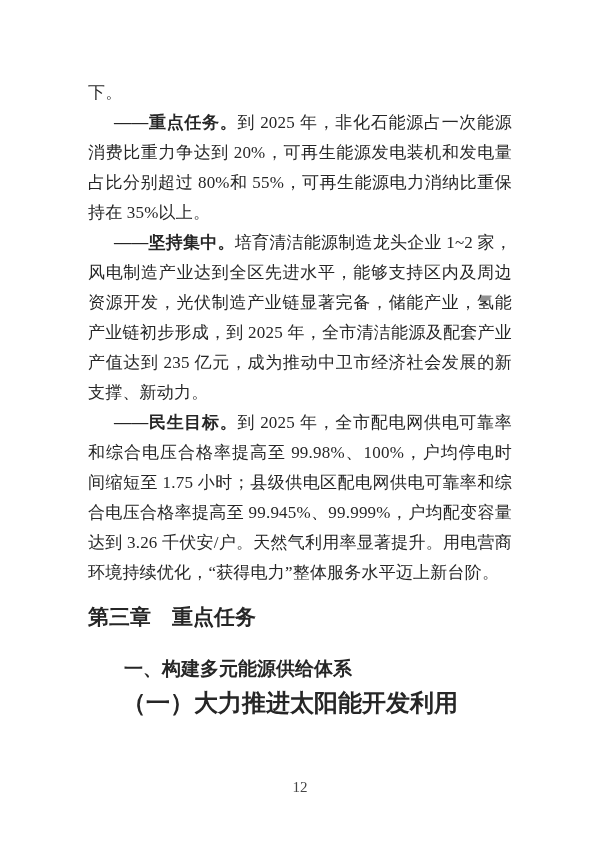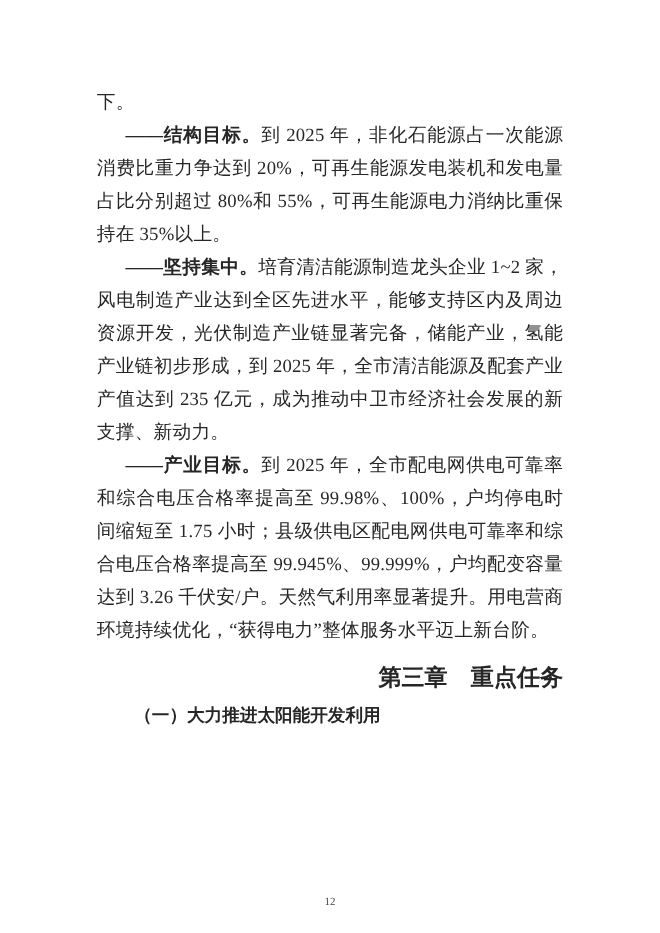--- a/index.html
+++ b/index.html
@@ -36,69 +36,70 @@
     text-indent: 36px;
   }
   .para-lead {
     font-weight: bold;
   }
   .chapter-heading {
     margin: 14px 0 0 0;
     font-size: 21px;
     line-height: 30px;
     font-weight: bold;
-    text-align: right;
+    text-align: left;
     font-family: "Liberation Sans", "DejaVu Sans", sans-serif;
   }
   .section-heading {
     margin: 22px 0 0 0;
     font-size: 19px;
     line-height: 30px;
     font-weight: bold;
     text-indent: 36px;
     font-family: "Liberation Sans", "DejaVu Sans", sans-serif;
   }
   .subsection-heading {
     margin: 4px 0 0 0;
-    font-size: 16px;
+    font-size: 24px;
     line-height: 30px;
     font-weight: bold;
     text-indent: 34px;
     font-family: "Liberation Serif", "DejaVu Serif", serif;
   }
   .first-body {
     margin-top: 4px;
   }
   .page-number {
     position: absolute;
     left: 0;
     right: 0;
-    top: 815px;
+    top: 779px;
     text-align: center;
-    font-size: 10px;
+    font-size: 15px;
     color: #444444;
     font-family: "Liberation Serif", "DejaVu Serif", serif;
   }
 </style>
 </head>
 <body>
 
 <div class="page">
   <div class="content">
 
     <p class="para">下。</p>
 
-    <p class="para dash-para"><span class="para-lead">——结构目标。</span><span>到 2025 年，非化石能源占一次能源消费比重力争达到 20%，可再生能源发电装机和发电量占比分别超过 80%和 55%，可再生能源电力消纳比重保持在 35%以上。</span></p>
+    <p class="para dash-para"><span class="para-lead">——重点任务。</span><span>到 2025 年，非化石能源占一次能源消费比重力争达到 20%，可再生能源发电装机和发电量占比分别超过 80%和 55%，可再生能源电力消纳比重保持在 35%以上。</span></p>
 
     <p class="para dash-para"><span class="para-lead">——坚持集中。</span><span>培育清洁能源制造龙头企业 1~2 家，风电制造产业达到全区先进水平，能够支持区内及周边资源开发，光伏制造产业链显著完备，储能产业，氢能产业链初步形成，到 2025 年，全市清洁能源及配套产业产值达到 235 亿元，成为推动中卫市经济社会发展的新支撑、新动力。</span></p>
 
-    <p class="para dash-para"><span class="para-lead">——产业目标。</span><span>到 2025 年，全市配电网供电可靠率和综合电压合格率提高至 99.98%、100%，户均停电时间缩短至 1.75 小时；县级供电区配电网供电可靠率和综合电压合格率提高至 99.945%、99.999%，户均配变容量达到 3.26 千伏安/户。天然气利用率显著提升。用电营商环境持续优化，“获得电力”整体服务水平迈上新台阶。</span></p>
+    <p class="para dash-para"><span class="para-lead">——民生目标。</span><span>到 2025 年，全市配电网供电可靠率和综合电压合格率提高至 99.98%、100%，户均停电时间缩短至 1.75 小时；县级供电区配电网供电可靠率和综合电压合格率提高至 99.945%、99.999%，户均配变容量达到 3.26 千伏安/户。天然气利用率显著提升。用电营商环境持续优化，“获得电力”整体服务水平迈上新台阶。</span></p>
 
     <h1 class="chapter-heading">第三章　重点任务</h1>
 
+    <h2 class="section-heading">一、构建多元能源供给体系</h2>
 
     <h3 class="subsection-heading">（一）大力推进太阳能开发利用</h3>
 
 
   </div>
 
   <div class="page-number">12</div>
 </div>
 
 </body></html>

